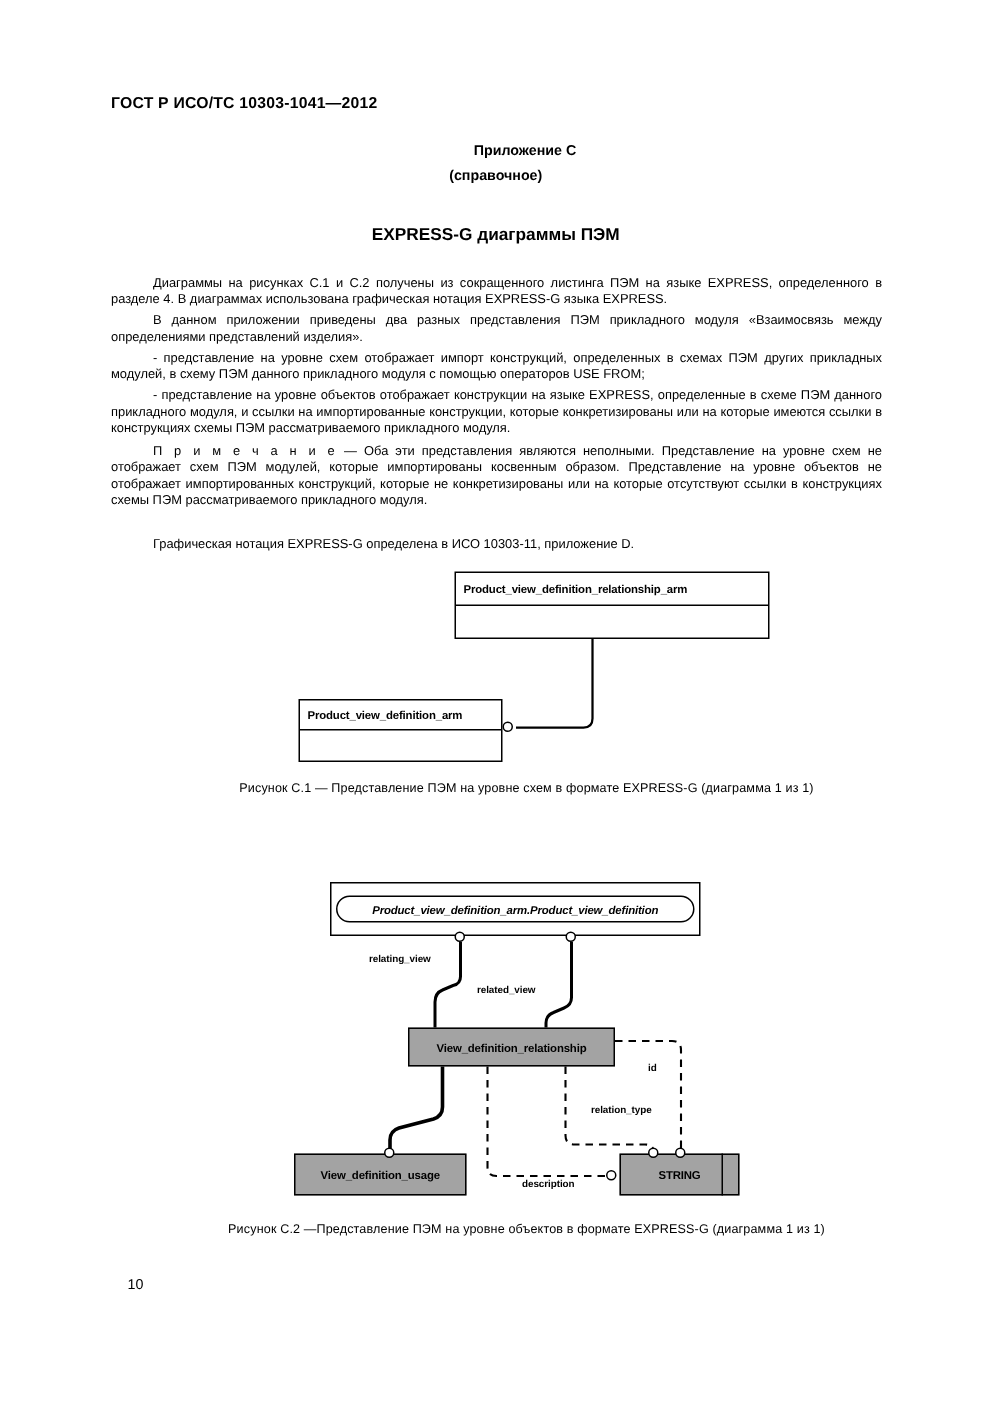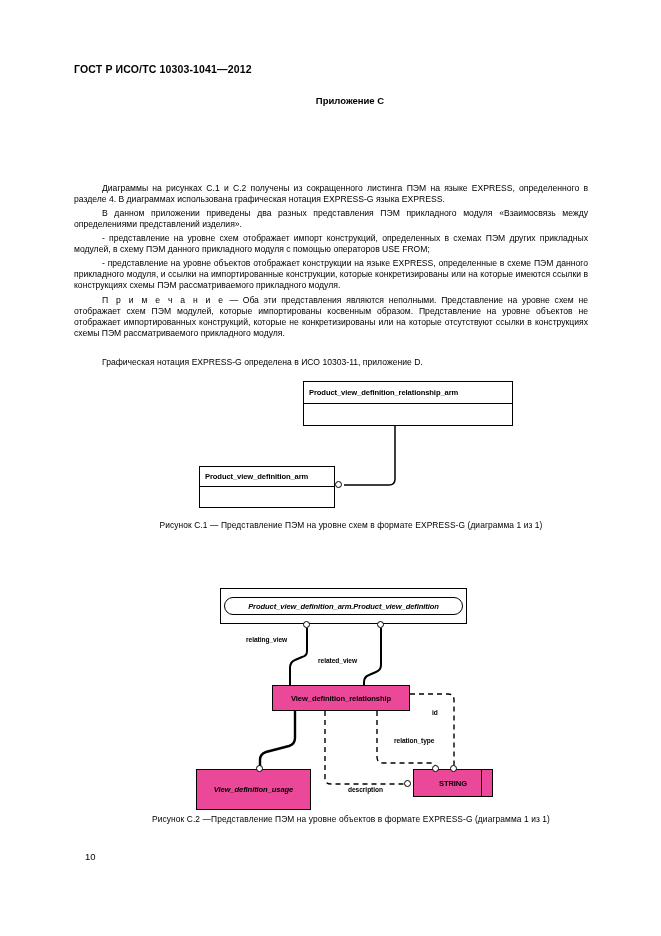--- a/index.html
+++ b/index.html
@@ -110,21 +110,21 @@
     white-space: nowrap;
     letter-spacing: -0.1px;
   }
   .eg-box .empty-row {
     height: 50%;
   }
   .eg-plain {
     position: absolute;
     box-sizing: border-box;
     border: 1.6px solid #000;
-    background: #ec4899;
+    background: #a3a3a3;
     display: flex;
     align-items: center;
     justify-content: center;
     font-size: 7.6px;
     font-weight: bold;
     white-space: nowrap;
     letter-spacing: -0.1px;
   }
   .eg-outer {
     position: absolute;
@@ -178,21 +178,23 @@
   svg.conn path { fill: none; stroke: #000; }
 </style>
 </head>
 <body>
 
 <div id="page">
 
   <div class="std-header">ГОСТ Р ИСО/ТС 10303-1041—2012</div>
 
   <div class="annex-line1">Приложение С</div>
-
+  <div class="annex-line2">(справочное)</div>
+
+  <div class="doc-title">EXPRESS-G диаграммы ПЭМ</div>
 
   <div class="body-text blk1">
     <p>Диаграммы на рисунках С.1 и С.2 получены из сокращенного листинга ПЭМ на языке EXPRESS, определенного в разделе 4. В диаграммах использована графическая нотация EXPRESS-G языка EXPRESS.</p>
   </div>
 
   <div class="body-text blk3">
     <p class="dash">- представление на уровне схем отображает импорт конструкций, определенных в схемах ПЭМ других прикладных модулей, в схему ПЭМ данного прикладного модуля с помощью операторов USE FROM;</p>
   </div>
 
   <div class="body-text blk2">
@@ -236,21 +238,21 @@
 
     <div class="eg-outer" style="left:220px; top:588px; width:247px; height:36px;"></div>
     <div class="eg-rounded-inner" style="left:224px; top:597px; width:239px; height:18px;font-style:italic;">
       <span>Product_view_definition_arm.Product_view_definition</span>
     </div>
 
     <div class="eg-plain" style="left:272px; top:685px; width:138px; height:26px;">
       <span>View_definition_relationship</span>
     </div>
 
-    <div class="eg-plain" style="left:196px; top:769px; width:115px; height:41px;font-style:italic;">
+    <div class="eg-plain" style="left:196px; top:769px; width:115px; height:28px;">
       <span>View_definition_usage</span>
     </div>
 
     <div class="eg-plain" style="left:413px; top:769px; width:80px; height:28px;">
       <span>STRING</span>
     </div>
     <div class="str-compartment" style="left:481px; top:769px; width:12px; height:28px;"></div>
 
     <svg class="conn" style="left:0; top:0; width:661px; height:936px;">
 

